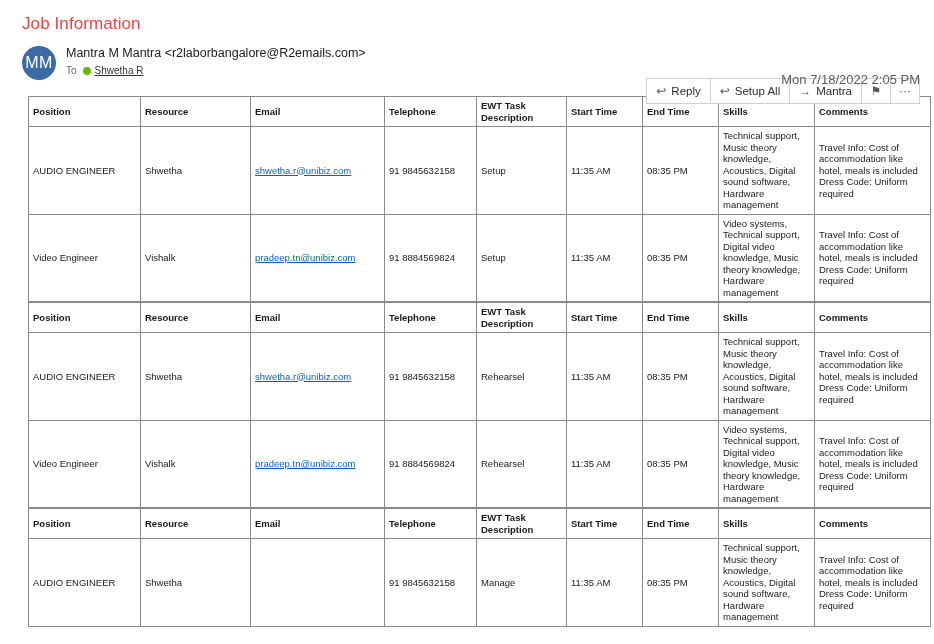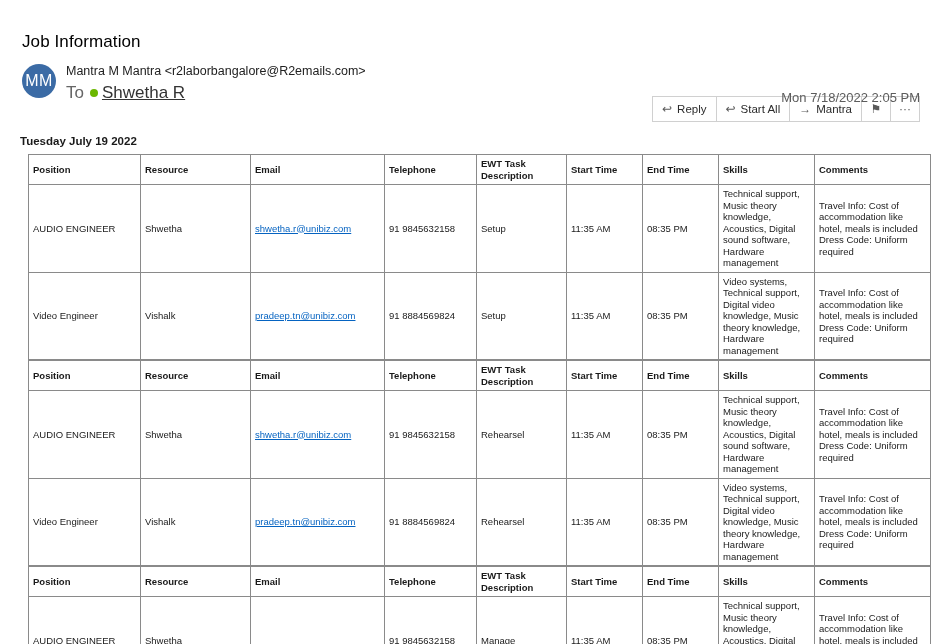--- a/index.html
+++ b/index.html
@@ -18,25 +18,24 @@
   .page {
     position: relative;
     width: 934px;
     height: 644px;
     background: #ffffff;
   }
 
   
   .mail-title {
     font-size: 17px;
-    color: #000000;
+    color: #ef4444;
     padding: 14px 0 10px 22px;
     font-weight: normal;
     letter-spacing: 0.1px;
-    margin-top: 18px;
   }
   .sender-row {
     display: flex;
     align-items: flex-start;
     padding: 0 14px 0 22px;
     position: relative;
   }
   .avatar {
     width: 34px;
     height: 34px;
@@ -54,21 +53,21 @@
   .sender-block {
     margin-left: 10px;
     padding-top: 1px;
   }
   .sender-name {
     font-size: 12.5px;
     color: #212121;
     line-height: 17px;
   }
   .to-line {
-    font-size: 17px;
+    font-size: 10px;
     color: #555555;
     margin-top: 3px;
     display: flex;
     align-items: center;
   }
   .to-label {
     color: #666666;
     margin-right: 6px;
   }
   .presence-dot {
@@ -201,40 +200,39 @@
       </div>
     </div>
 
     <div class="actions">
       <div class="btn">
         <span class="gl">↩</span>
         <span>Reply</span>
       </div>
       <div class="btn">
         <span class="gl">↩</span>
-        <span>Start All</span>
+        <span>Setup All</span>
       </div>
       <div class="btn">
         <span class="gl">→</span>
         <span>Mantra</span>
       </div>
       <div class="btn btn-icon">
         <span class="gl flag-icon">⚑</span>
       </div>
       <div class="btn btn-icon">
         <span class="gl">···</span>
       </div>
     </div>
   </div>
 
   <div class="timestamp">Mon 7/18/2022 2:05 PM</div>
 
   <div class="body-wrap">
     <div id="days-container">
-        <div class="day-heading first">Tuesday July 19 2022</div>
         <table class="sched">
           <colgroup>
             <col class="c-position">
             <col class="c-resource">
             <col class="c-email">
             <col class="c-telephone">
             <col class="c-task">
             <col class="c-start">
             <col class="c-end">
             <col class="c-skills">

